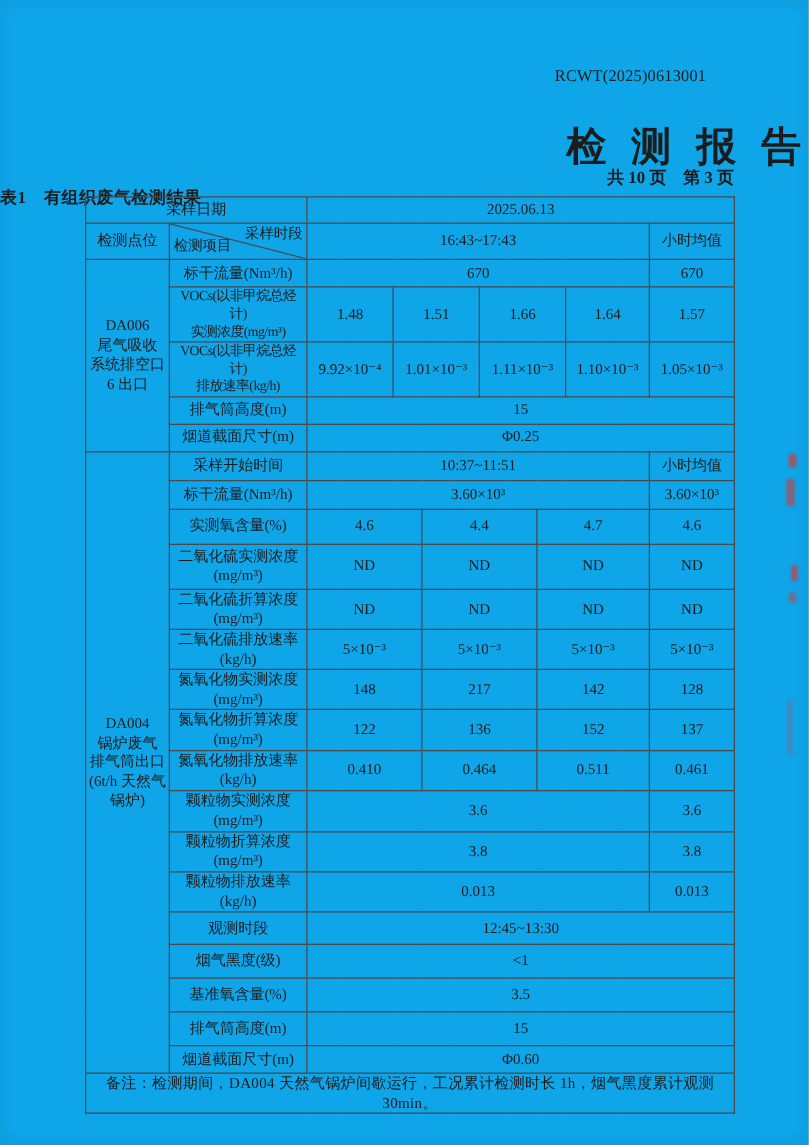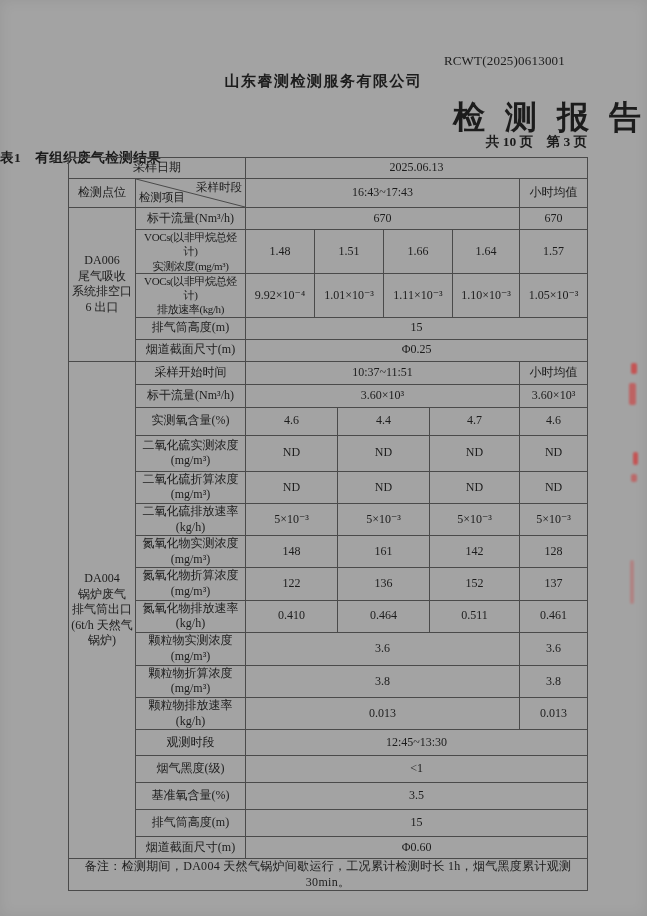--- a/index.html
+++ b/index.html
@@ -5,21 +5,21 @@
   html,body{margin:0;padding:0;}
   body{
     width:647px;height:916px;
     background:#dcdcda;
     font-family:"Liberation Serif","DejaVu Serif",serif;
     color:#1c1c1c;
   }
   .page{
     position:relative;
     width:647px;height:916px;
-    background:#a3a3a3;
+    background:#0ea5e9;
     overflow:hidden;
     box-shadow:inset 0 0 14px rgba(0,0,0,0.07);
   }
   .report-no{
     position:absolute;top:53px;right:82px;
     font-size:13px;letter-spacing:0.2px;
   }
   .company{
     position:absolute;top:72px;left:0;width:100%;
     text-align:center;font-size:15px;font-weight:700;letter-spacing:1.5px;
@@ -75,21 +75,20 @@
     position:absolute;background:#cf3a3a;border-radius:2px;
     filter:blur(1.2px);opacity:0.75;
   }
 </style>
 </head>
 <body>
 
 <div class="page">
 
   <div class="report-no">RCWT(2025)0613001</div>
-  <div class="company">山东睿测检测服务有限公司</div>
   <div class="doc-title">检 测 报 告</div>
 
   <div class="caption-row">
     <div class="table-caption">表1　有组织废气检测结果</div>
     <div class="pagination">共 10 页　第 3 页</div>
   </div>
 
   <table class="report">
     <colgroup>
       <col style="width:67px">
@@ -217,21 +216,21 @@
       <td colspan="4" class="val">5×10⁻³</td>
       <td colspan="4" class="val">5×10⁻³</td>
       <td colspan="4" class="val">5×10⁻³</td>
       <td class="val">5×10⁻³</td>
     </tr>
 
     <tr style="height:30px">
       <td class="lbl multiline">氮氧化物实测浓度
 (mg/m³)</td>
       <td colspan="4" class="val">148</td>
-      <td colspan="4" class="val">161</td>
+      <td colspan="4" class="val">217</td>
       <td colspan="4" class="val">142</td>
       <td class="val">128</td>
     </tr>
 
     <tr style="height:30px">
       <td class="lbl multiline">氮氧化物折算浓度
 (mg/m³)</td>
       <td colspan="4" class="val">122</td>
       <td colspan="4" class="val">136</td>
       <td colspan="4" class="val">152</td>

